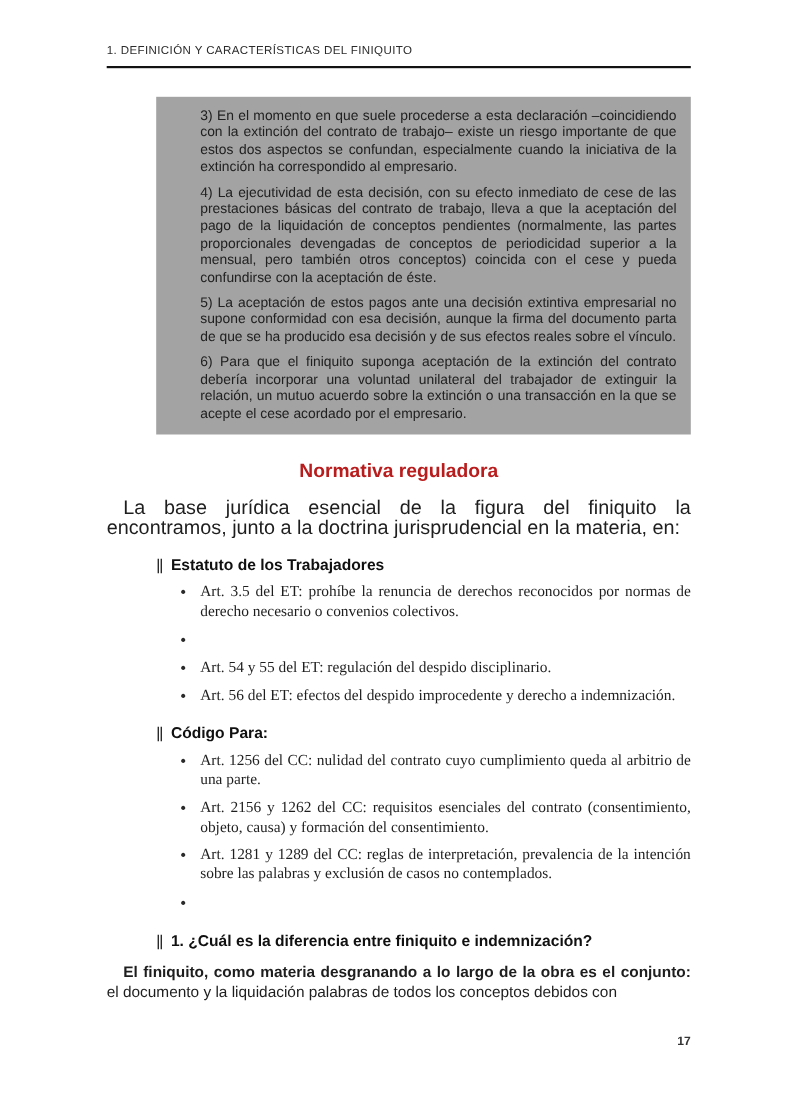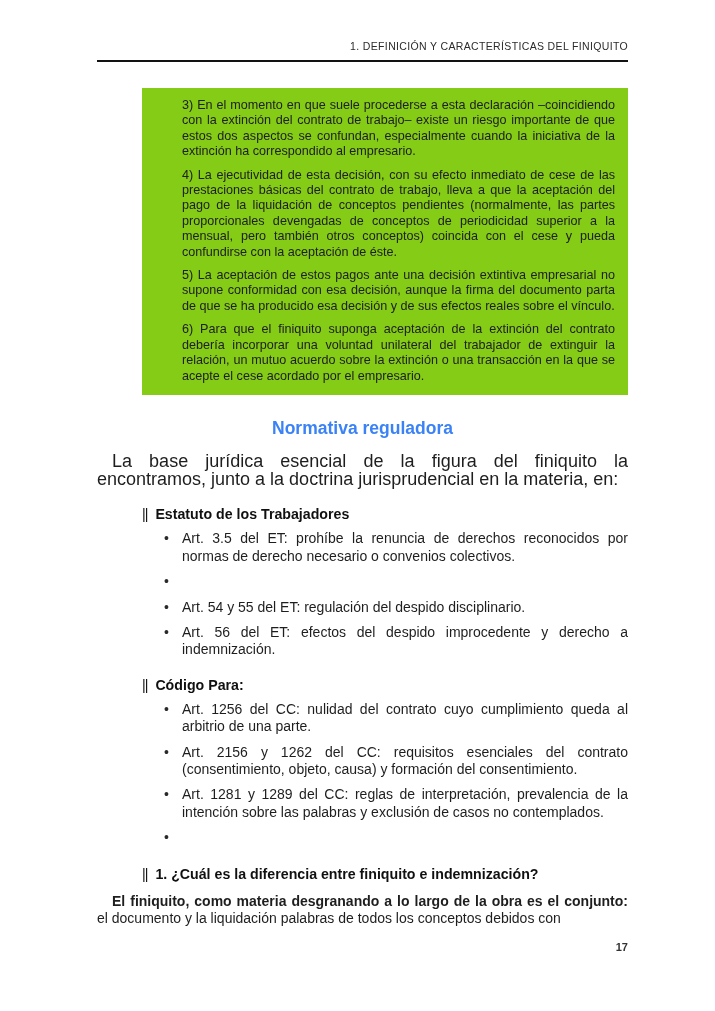--- a/index.html
+++ b/index.html
@@ -10,44 +10,43 @@
     margin: 0 auto;
     background: #ffffff;
     box-sizing: border-box;
     padding: 40px 87px 0 97px;
     overflow: hidden;
     font-family: "Liberation Sans", sans-serif;
     color: #1e1e1e;
   }
   .running-header {
     display: flex;
-    justify-content: flex-end;
     font-size: 10.5px;
     letter-spacing: 0.35px;
     color: #2b2b2b;
     padding-bottom: 8px;
     border-bottom: 2.5px solid #121212;
   }
   .quote-block {
     margin: 26px 0 0 45px;
-    background: #84cc16;
+    background: #a3a3a3;
     padding: 10px 13px 11px 40px;
     font-size: 12.6px;
     line-height: 15.4px;
     text-align: justify;
     color: #202020;
   }
   .quote-block p { margin: 0; }
   .quote-block p + p { margin-top: 8px; }
   .section-title {
     margin-top: 23px;
     text-align: center;
     font-size: 17.5px;
     font-weight: 700;
-    color: #3b82f6;
+    color: #b91c1c;
   }
   .intro {
     margin-top: 12px;
     font-size: 18px;
     line-height: 17.5px;
     text-align: justify;
     text-indent: 15px;
   }
   .law-heading {
     margin: 18px 0 0 45px;
@@ -64,21 +63,21 @@
     margin-top: 8px;
     padding-left: 67px;
     font-size: 14px;
     line-height: 17.4px;
   }
   .bullet-glyph {
     width: 18px;
     flex: 0 0 18px;
     color: #2a2a2a;
   }
-  .bullet-text { flex: 1 1 auto; text-align: justify; }
+  .bullet-text { flex: 1 1 auto; text-align: justify; font-family: Liberation Serif, serif; }
   .question-heading {
     margin: 19px 0 0 45px;
     font-size: 14.2px;
     color: #101010;
     display: flex;
     align-items: baseline;
   }
   .question-heading .marker { font-weight: 400; margin-right: 8px; letter-spacing: -1px; }
   .question-heading .label { font-weight: 700; }
   .answer {

